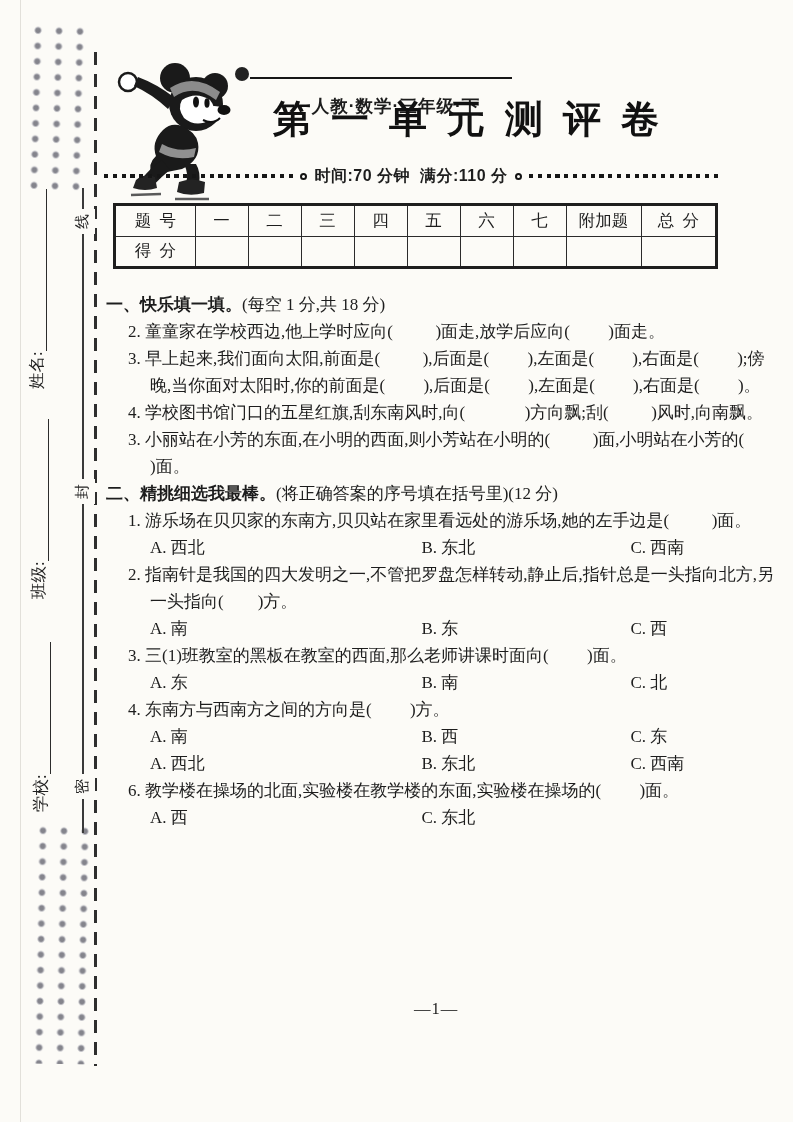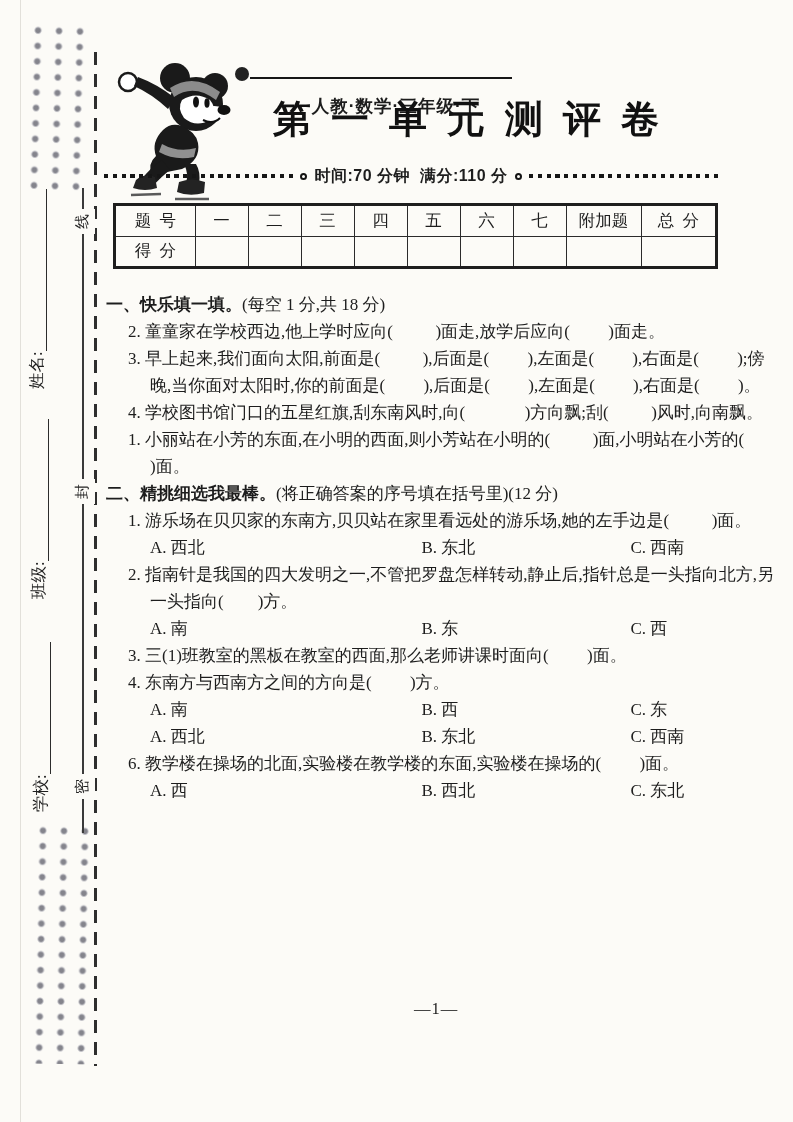--- a/index.html
+++ b/index.html
@@ -238,59 +238,63 @@
       </table>
 
     <div class="body-text">
 
       <div class="sec-heading">
         <span>一、快乐填一填。</span><span class="s-note pre">(每空 1 分,共 18 分)</span>
       </div>
       <div class="q pre">2. 童童家在学校西边,他上学时应向(          )面走,放学后应向(         )面走。</div>
       <div class="q pre">3. 早上起来,我们面向太阳,前面是(          ),后面是(         ),左面是(         ),右面是(         );傍晚,当你面对太阳时,你的前面是(         ),后面是(         ),左面是(         ),右面是(         )。</div>
       <div class="q pre">4. 学校图书馆门口的五星红旗,刮东南风时,向(              )方向飘;刮(          )风时,向南飘。</div>
-      <div class="q pre">1. 小丽站在小芳的东面,在小明的西面,则小芳站在小明的(          )面,小明站在小芳的(         )面。</div>
+      <div class="q pre">3. 小丽站在小芳的东面,在小明的西面,则小芳站在小明的(          )面,小明站在小芳的(         )面。</div>
 
       <div class="sec-heading">
         <span>二、精挑细选我最棒。</span><span class="s-note pre">(将正确答案的序号填在括号里)(12 分)</span>
       </div>
 
       <div class="q pre">1. 游乐场在贝贝家的东南方,贝贝站在家里看远处的游乐场,她的左手边是(          )面。</div>
       <div class="opts">
         <span>A. 西北</span>
         <span>B. 东北</span>
         <span>C. 西南</span>
       </div>
 
       <div class="q pre">2. 指南针是我国的四大发明之一,不管把罗盘怎样转动,静止后,指针总是一头指向北方,另一头指向(        )方。</div>
       <div class="opts">
         <span>A. 南</span>
         <span>B. 东</span>
         <span>C. 西</span>
       </div>
 
       <div class="q pre">3. 三(1)班教室的黑板在教室的西面,那么老师讲课时面向(         )面。</div>
+      <div class="opts">
+        <span>A. 东</span>
+        <span>B. 南</span>
+        <span>C. 北</span>
+      </div>
 
       <div class="q pre">4. 东南方与西南方之间的方向是(         )方。</div>
       <div class="opts">
         <span>A. 南</span>
         <span>B. 西</span>
         <span>C. 东</span>
       </div>
 
       <div class="opts">
         <span>A. 西北</span>
         <span>B. 东北</span>
         <span>C. 西南</span>
       </div>
 
       <div class="q pre">6. 教学楼在操场的北面,实验楼在教学楼的东面,实验楼在操场的(         )面。</div>
       <div class="opts">
         <span>A. 西</span>
-        <span>B. 西北</span>
         <span>C. 东北</span>
       </div>
 
     </div>
 
     <div class="page-num">—1—</div>
   </div>
 </div>
 
 </body></html>

